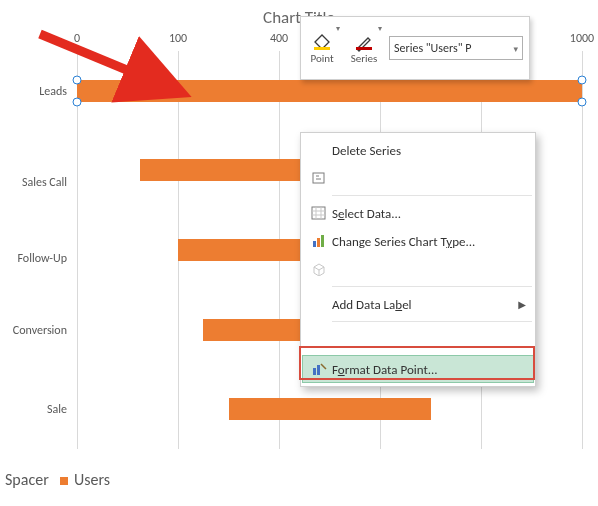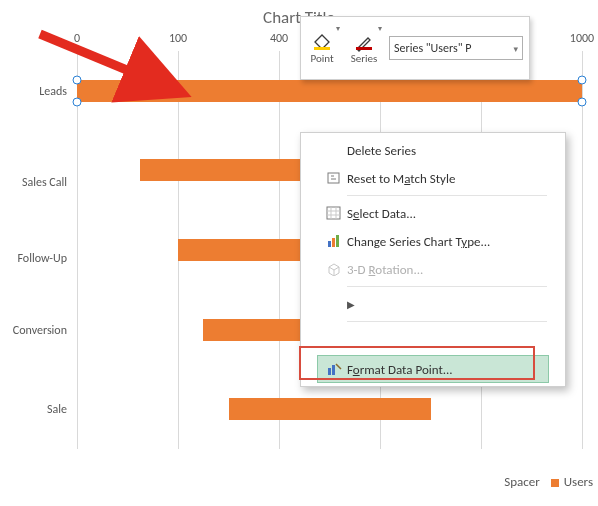--- a/index.html
+++ b/index.html
@@ -62,22 +62,22 @@
     border: 1px solid #2a80d4;
     background: #fff;
     border-radius: 50%;
     transform: translate(-50%, -50%);
   }
   .legend {
     position: absolute;
     bottom: 12px;
     left: 0;
     width: 100%;
-    text-align: right;
-    font-size: 13px;
+    text-align: left;
+    font-size: 16px;
     color: #595959;
   }
   .legend-swatch {
     display: inline-block;
     width: 8px;
     height: 8px;
     background: #ed7d31;
     vertical-align: middle;
     margin: 0 2px 0 8px;
   }
@@ -132,21 +132,21 @@
   
   .context-menu {
     position: absolute;
     left: 300px;
     top: 132px;
     width: 232px;
     background: #fff;
     border: 1px solid #cfcfcf;
     box-shadow: 3px 4px 8px rgba(0,0,0,0.25);
     font-size: 13px;
-    padding: 3px 16px;
+    padding: 3px 1px;
   }
   .menu-item {
     display: flex;
     align-items: center;
     height: 28px;
     padding: 0 8px 0 4px;
     color: #333;
     position: relative;
   }
   .menu-item.disabled {
@@ -273,21 +273,20 @@
     <span class="menu-label">Delete Series</span>
   </div>
 
   <div class="menu-item">
     <span class="menu-icon">
       <svg width="16" height="14">
           <rect x="2" y="2" width="11" height="10" fill="none" stroke="#7d7d7d"></rect>
           <path d="M5 5h3M5 8h5" stroke="#7d7d7d"></path>
         </svg>
     </span>
-    <span class="menu-label">Reset to M<span class="underline-access">a</span>tch Style</span>
   </div>
 
   <div class="menu-sep"></div>
 
   <div class="menu-item">
     <span class="menu-icon">
       <svg width="16" height="14">
           <rect x="1" y="1" width="13" height="12" fill="none" stroke="#7d7d7d"></rect>
           <path d="M1 5h13M1 9h13M5 1v12M10 1v12" stroke="#c9c9c9"></path>
         </svg>
@@ -305,27 +304,27 @@
     </span>
     <span class="menu-label">Change Series Chart T<span class="underline-access">y</span>pe...</span>
   </div>
 
   <div class="menu-item disabled">
     <span class="menu-icon">
       <svg width="16" height="14">
           <path d="M3 5 L8 2 L13 5 L13 11 L8 14 L3 11 Z M3 5 L8 8 L13 5 M8 8 L8 14" fill="none" stroke="#c7c7c7"></path>
         </svg>
     </span>
-    <span class="menu-label">3-D <span class="underline-access">R</span>otation...</span>
   </div>
 
   <div class="menu-sep"></div>
 
   <div class="menu-item">
     <span class="menu-icon"></span>
+    <span class="menu-label">Add Data La<span class="underline-access">b</span>el</span>
     <span class="submenu-arrow">▶</span>
   </div>
 
 
   <div class="menu-sep"></div>
 
   <div class="menu-item hovered">
     <span class="menu-icon">
       <svg width="16" height="14">
           <rect x="2" y="6" width="3" height="7" fill="#4472c4"></rect>

